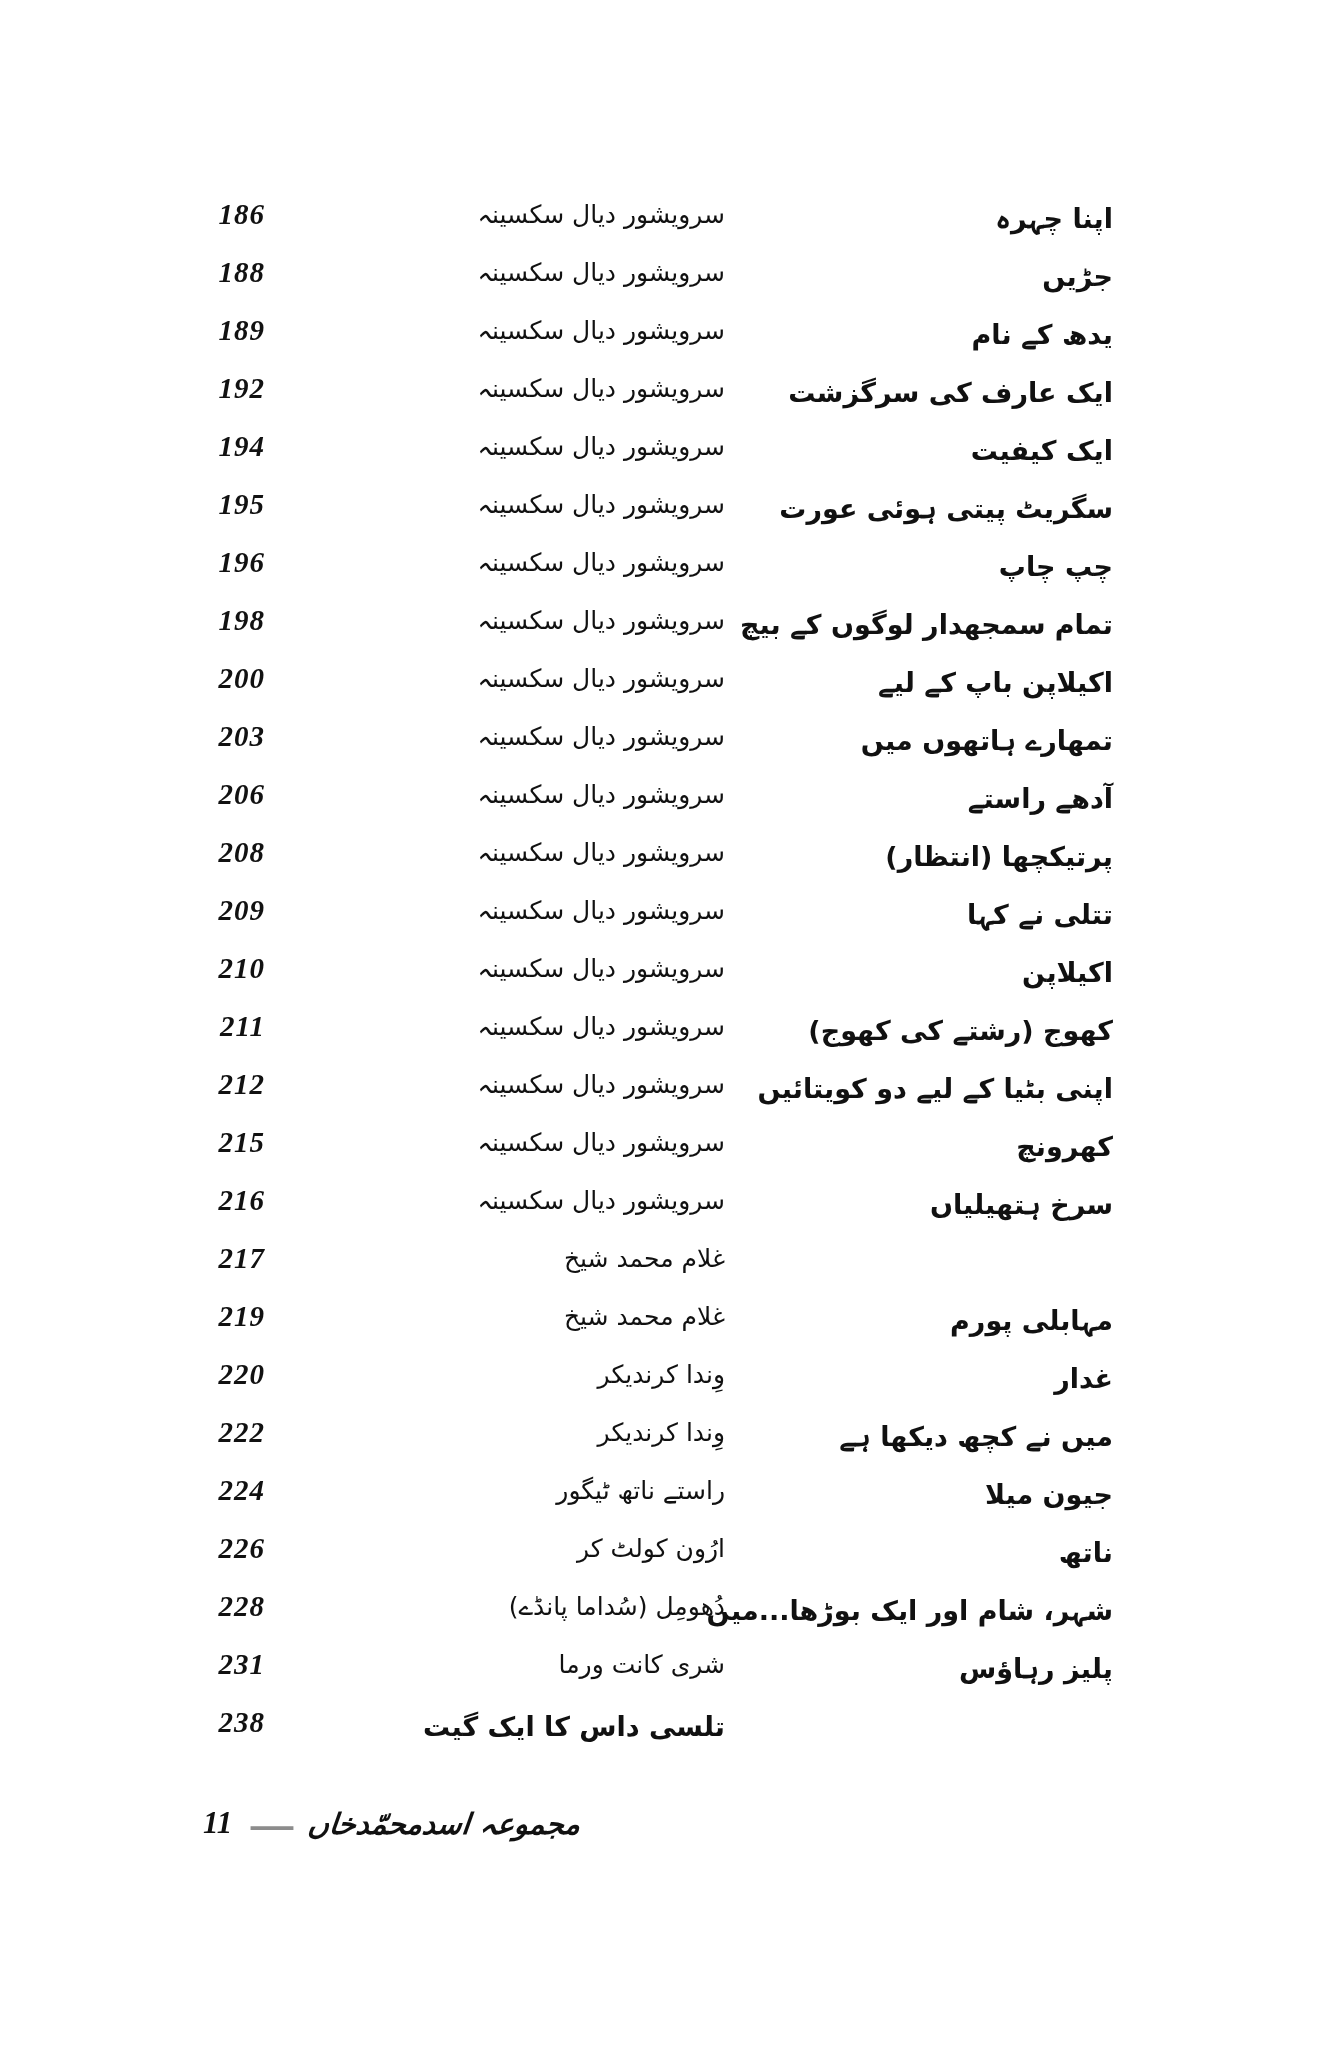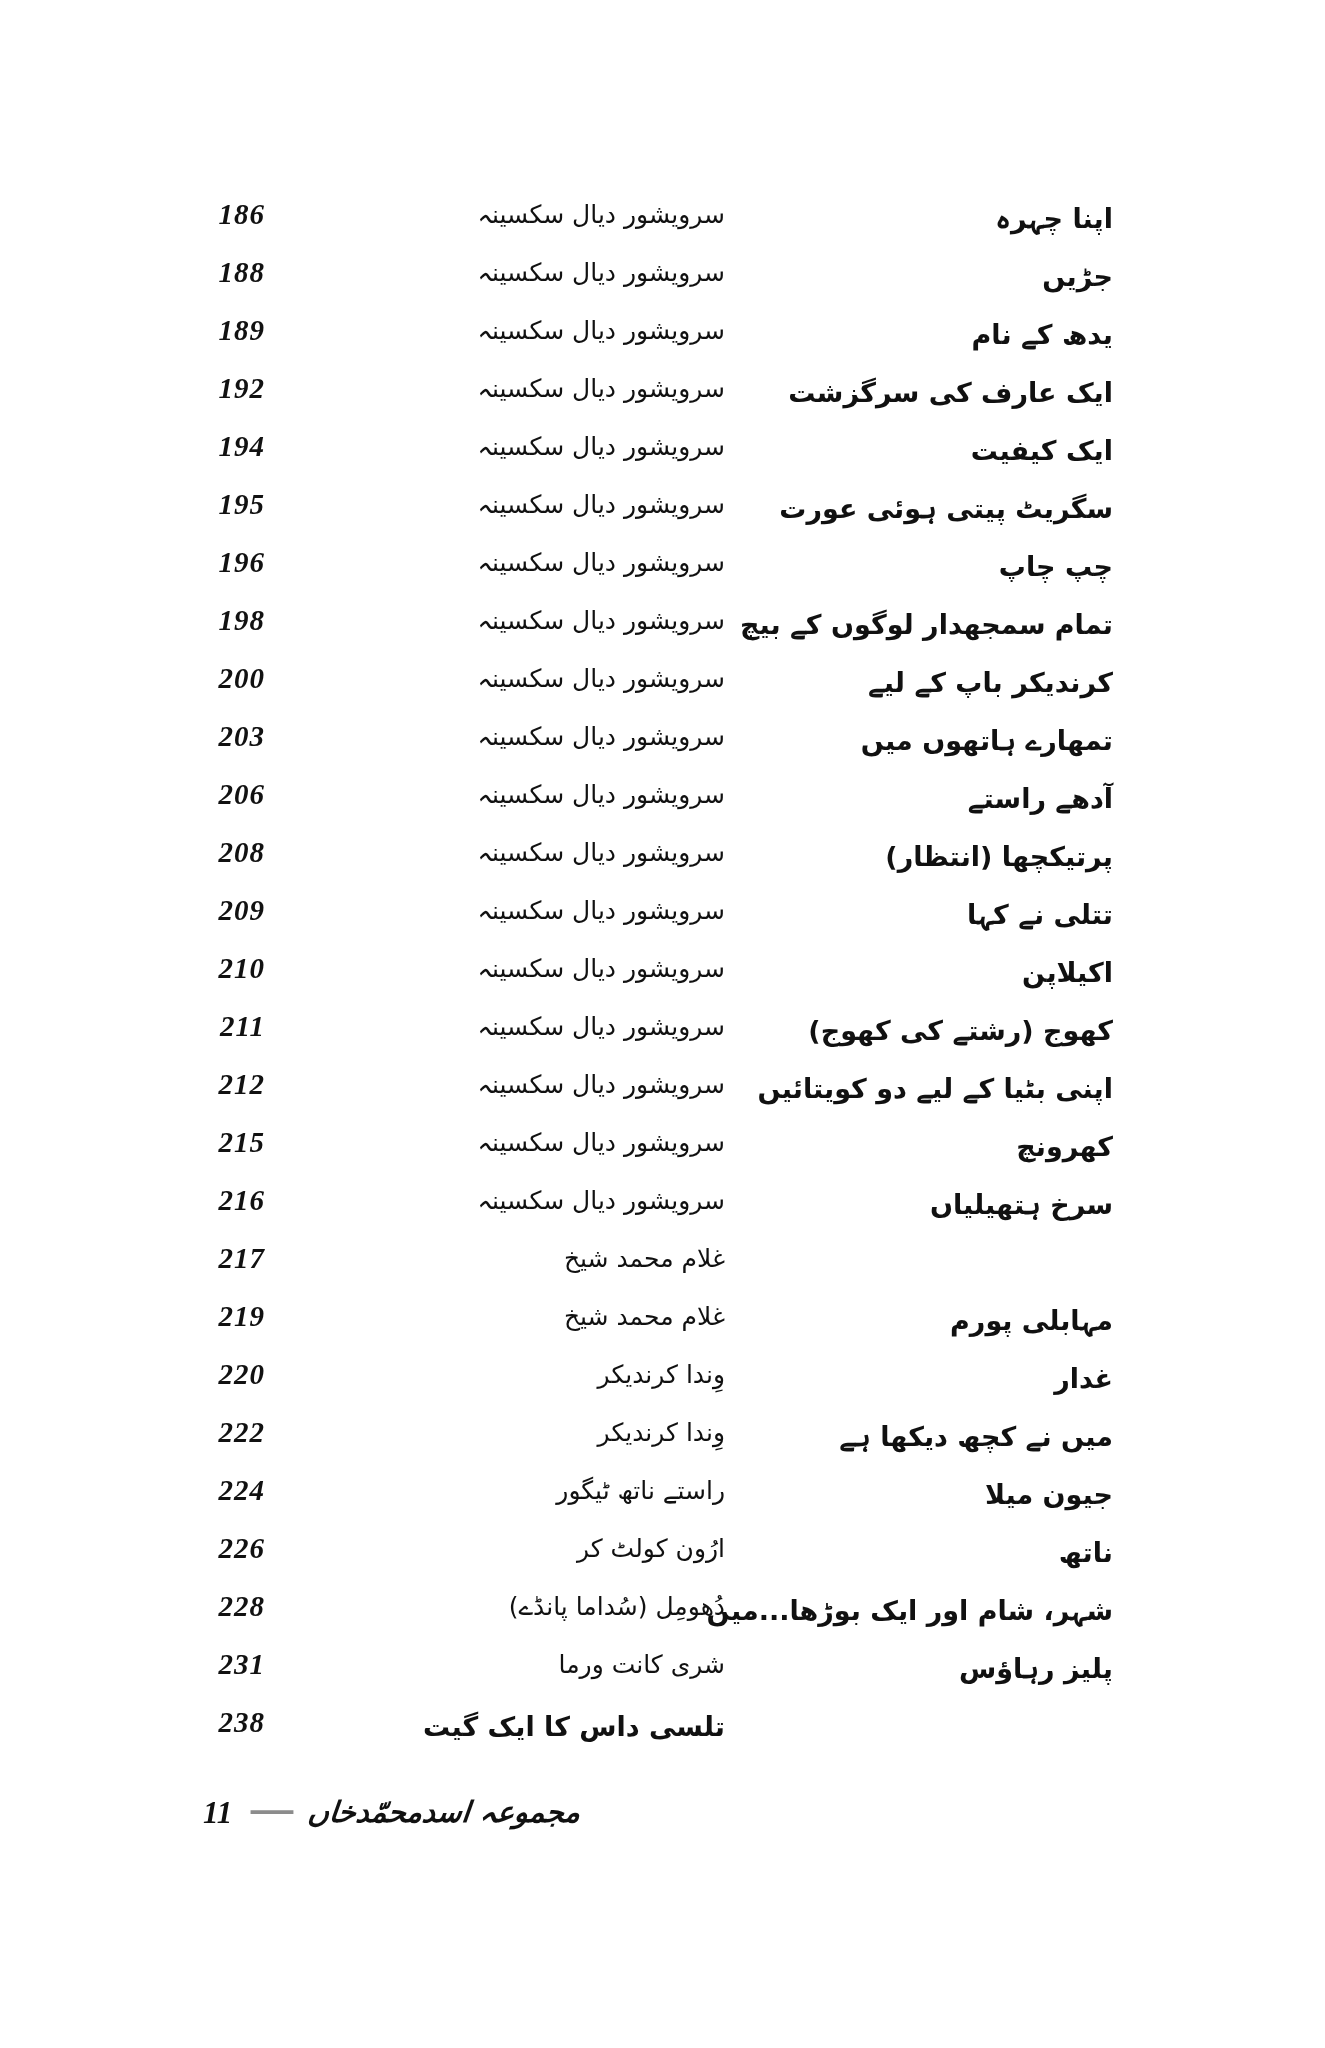--- a/index.html
+++ b/index.html
@@ -50,21 +50,21 @@
   .title {
     direction: rtl;
     text-align: right;
     font-weight: 700;
     font-size: 27px;
     white-space: nowrap;
     margin-top: 8px;
   }
   .footer {
     display: flex;
-    align-items: flex-start;
+    align-items: flex-end;
     margin-left: 203px;
     margin-top: 44px;
     gap: 16px;
     height: 46px;
   }
   .footer .page-num {
     font-family: "Liberation Serif", "DejaVu Serif", serif;
     font-style: italic;
     font-weight: 700;
     font-size: 31px;
@@ -138,21 +138,21 @@
 
   <div class="row">
     <div class="num">198</div>
     <div class="author">سرویشور دیال سکسینہ</div>
     <div class="title">تمام سمجھدار لوگوں کے بیچ</div>
   </div>
 
   <div class="row">
     <div class="num">200</div>
     <div class="author">سرویشور دیال سکسینہ</div>
-    <div class="title">کرندیکر باپ کے لیے</div>
+    <div class="title">اکیلاپن باپ کے لیے</div>
   </div>
 
   <div class="row">
     <div class="num">203</div>
     <div class="author">سرویشور دیال سکسینہ</div>
     <div class="title">تمھارے ہاتھوں میں</div>
   </div>
 
   <div class="row">
     <div class="num">206</div>

